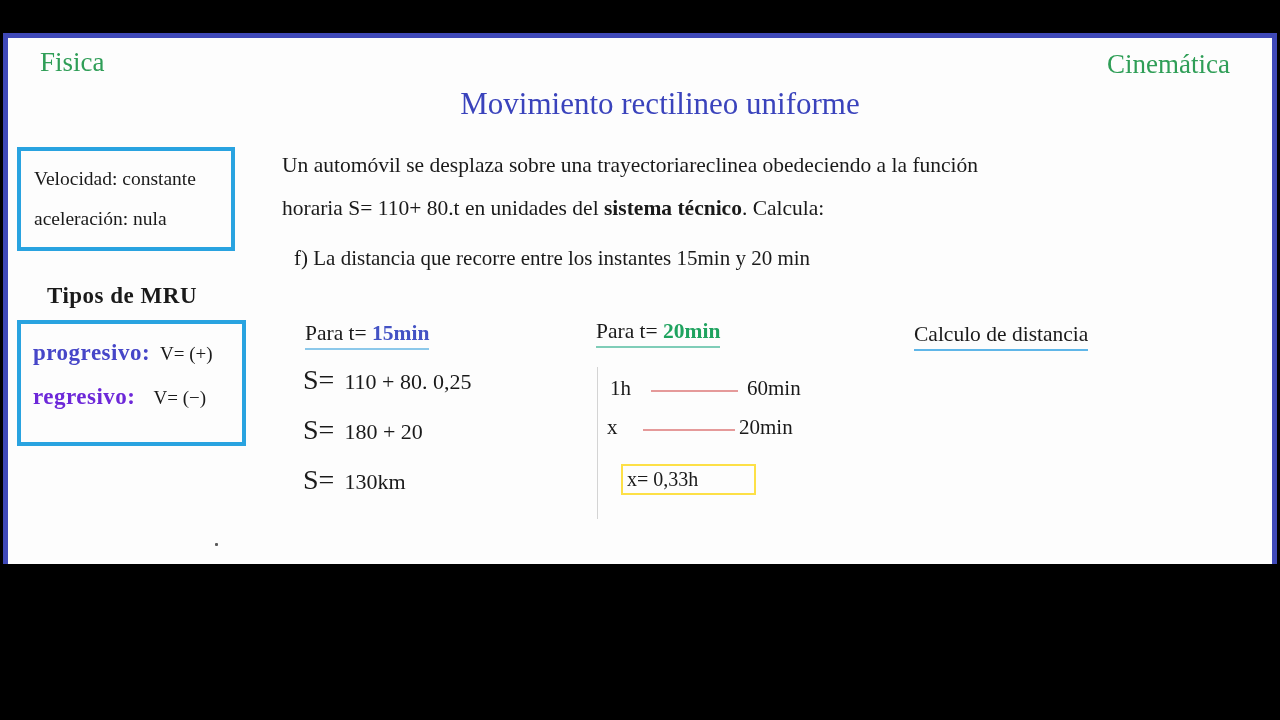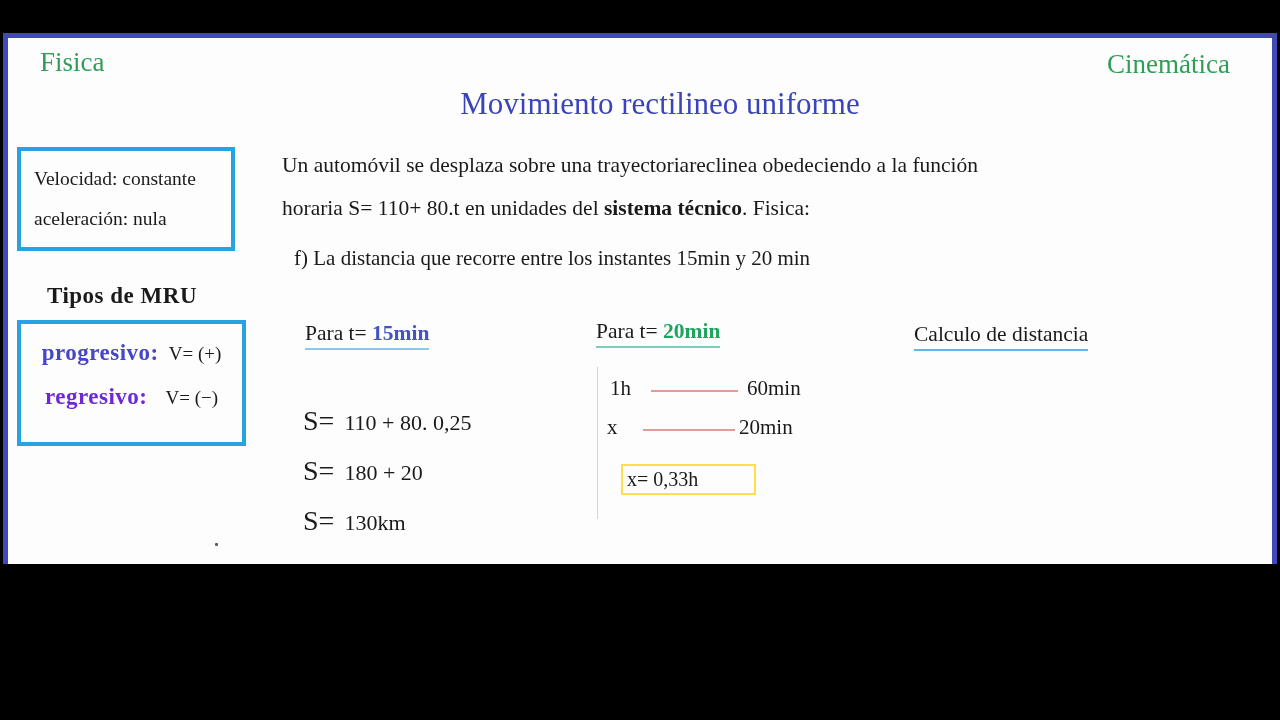--- a/index.html
+++ b/index.html
@@ -8,26 +8,26 @@
   #panel{position:absolute;left:3px;top:33px;width:1264px;height:645px;
          background:#fdfdfd;border:5px solid #3f49b8;}
   .abs{position:absolute;}
   .green{color:#2f9e57;}
   .corner-label{font-size:27px;}
   #page-title{left:0;right:0;top:86px;text-align:center;font-size:31px;color:#3a43bc;padding-left:40px;}
   .blue-box{border:4px solid #29a3e0;background:#fdfdfd;}
   #velocity-box{left:17px;top:147px;width:184px;padding:8px 13px;font-size:19.5px;line-height:40px;}
   .problem-line{left:282px;font-size:21.5px;white-space:nowrap;}
   #tipos-heading{left:47px;top:283px;font-size:23px;font-weight:bold;letter-spacing:.5px;}
-  #mru-box{left:17px;top:320px;width:197px;padding:8px 12px 22px 12px;line-height:42px;text-align:center;}
+  #mru-box{left:17px;top:320px;width:197px;padding:8px 12px 22px 12px;line-height:42px;}
   .mru-label{font-size:23px;font-weight:bold;letter-spacing:.5px;}
   .mru-value{font-size:19px;color:#1a1a1a;margin-left:6px;}
   .col-header{font-size:21.5px;white-space:nowrap;padding-bottom:2px;}
   .col-value{font-weight:bold;}
-  .s-step{left:303px;white-space:nowrap;margin-top:41px;}
+  .s-step{left:303px;white-space:nowrap;}
   .s-lhs{font-size:28px;}
   .s-rhs{font-size:22px;margin-left:10px;}
   .ratio-text{font-size:21px;white-space:nowrap;}
   .ratio-line{height:2px;background:#e59a9a;}
   #divider{left:597px;top:367px;width:1px;height:152px;background:#d4d4d4;}
   #result-box{left:621px;top:464px;width:127px;height:27px;border:2px solid #fde047;
               font-size:20px;line-height:27px;padding-left:4px;}
   #stray-dot{left:215px;top:543px;width:3px;height:3px;background:#5a5a5a;border-radius:1px;}
   #signature{right:46px;top:636px;font-size:19px;font-style:italic;color:#9c2f38;}
   .u-blue{border-bottom:2px solid #8cc8ea;}
@@ -52,21 +52,21 @@
   <div class="abs" id="page-title">Movimiento rectilineo uniforme</div>
 
   <div class="abs blue-box" id="velocity-box">
     <div>Velocidad: constante</div>
     <div>aceleración: nula</div>
   </div>
 
   <div class="abs problem-line" style="top:153px;">Un automóvil se desplaza sobre una trayectoriareclinea obedeciendo a la función</div>
 
   <div class="abs problem-line" style="top:196px;">
-    <span>horaria S= 110+ 80.t  en unidades del </span><b>sistema técnico</b><span>. Fisica:</span>
+    <span>horaria S= 110+ 80.t  en unidades del </span><b>sistema técnico</b><span>. Calcula:</span>
   </div>
 
   <div class="abs" style="left:294px;top:246px;font-size:21px;white-space:nowrap;">f) La distancia que recorre entre los instantes  15min y 20 min</div>
 
   <div class="abs" id="tipos-heading">Tipos de MRU</div>
 
   <div class="abs blue-box" id="mru-box">
     <div style="white-space:nowrap;">
       <span class="mru-label c-prog">progresivo:</span>
       <span class="mru-value">V= (+)</span>

